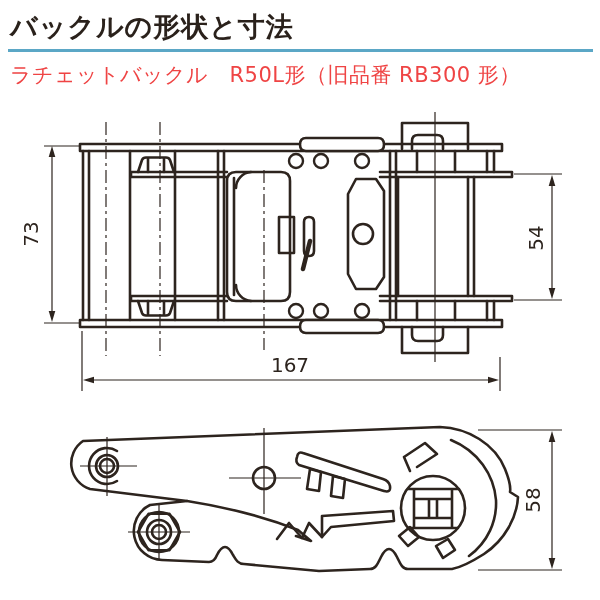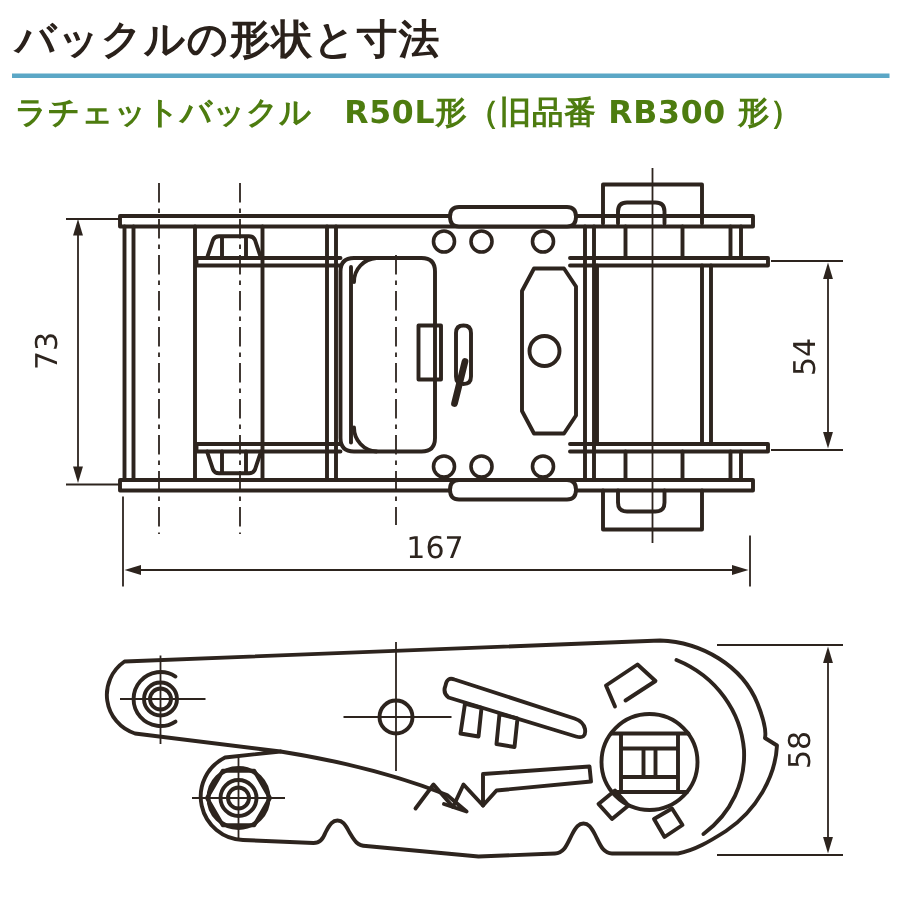--- a/index.html
+++ b/index.html
@@ -2,22 +2,22 @@
 <html><head>
 <meta charset="utf-8">
 <style>
   html,body{margin:0;padding:0;background:#ffffff;}
   body{width:600px;height:600px;overflow:hidden;position:relative;
        font-family:"DejaVu Sans","Liberation Sans",sans-serif;color:#2a211b;}
   .header{position:absolute;top:0;left:0;width:600px;z-index:2;}
   .page-title{font-size:27px;line-height:1.15;font-weight:bold;margin:11px 0 0 10px;
               letter-spacing:1px;color:#2a211b;}
   .title-underline{height:3px;background:#5ba7c6;margin:7px 0 0 8px;width:585px;}
-  .page-subtitle{font-size:21px;font-weight:bold;margin:9px 0 0 10px;letter-spacing:0.5px;
-                 color:#4d7c0f;}
+  .page-subtitle{font-size:21px;font-weight:normal;margin:9px 0 0 10px;letter-spacing:0.5px;
+                 color:#ef4444;}
   svg{position:absolute;top:0;left:0;z-index:1;}
   .ln{stroke:#2d241e;stroke-width:2.6;fill:none;stroke-linejoin:round;stroke-linecap:round;}
   .thin{stroke:#2d241e;stroke-width:1.2;fill:none;}
   .cl{stroke:#2d241e;stroke-width:1.2;fill:none;stroke-dasharray:13 4 3 4;}
   .rivet{stroke:#2d241e;stroke-width:2.4;fill:#ffffff;}
   .whitefill{fill:#ffffff;}
   .arrow{fill:#2d241e;stroke:none;}
   .dimtxt{font-family:"DejaVu Sans","Liberation Sans",sans-serif;font-size:20px;
           fill:#2d241e;text-anchor:middle;}
 </style>

